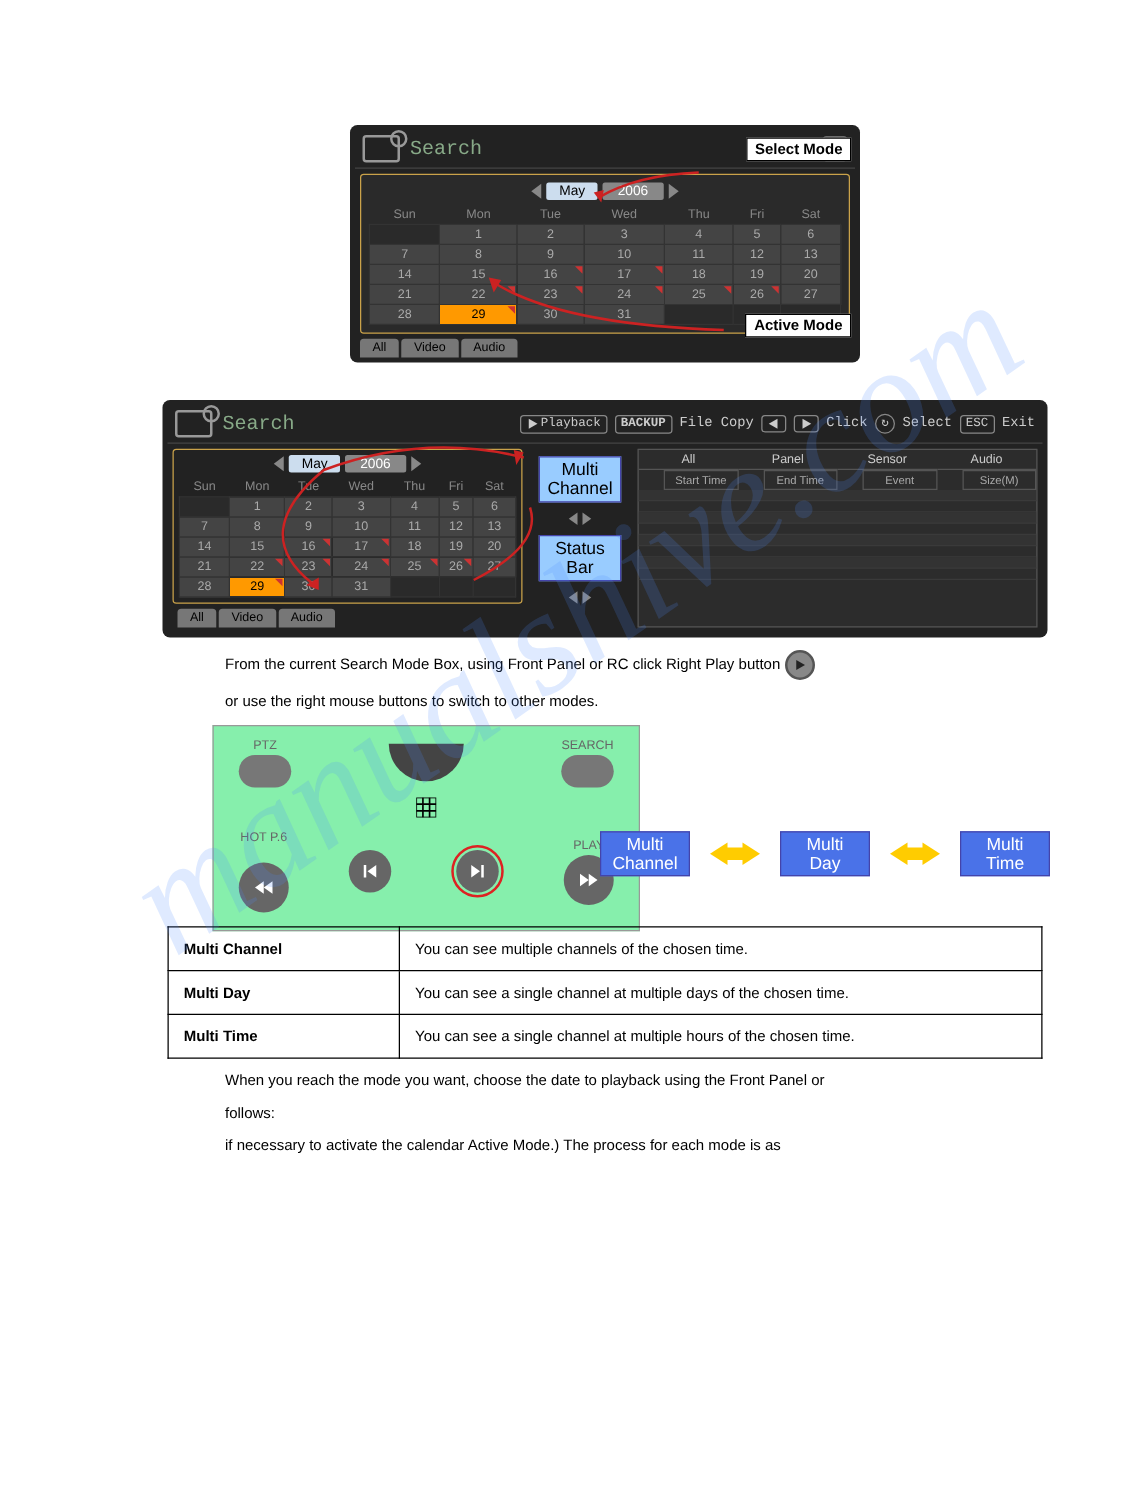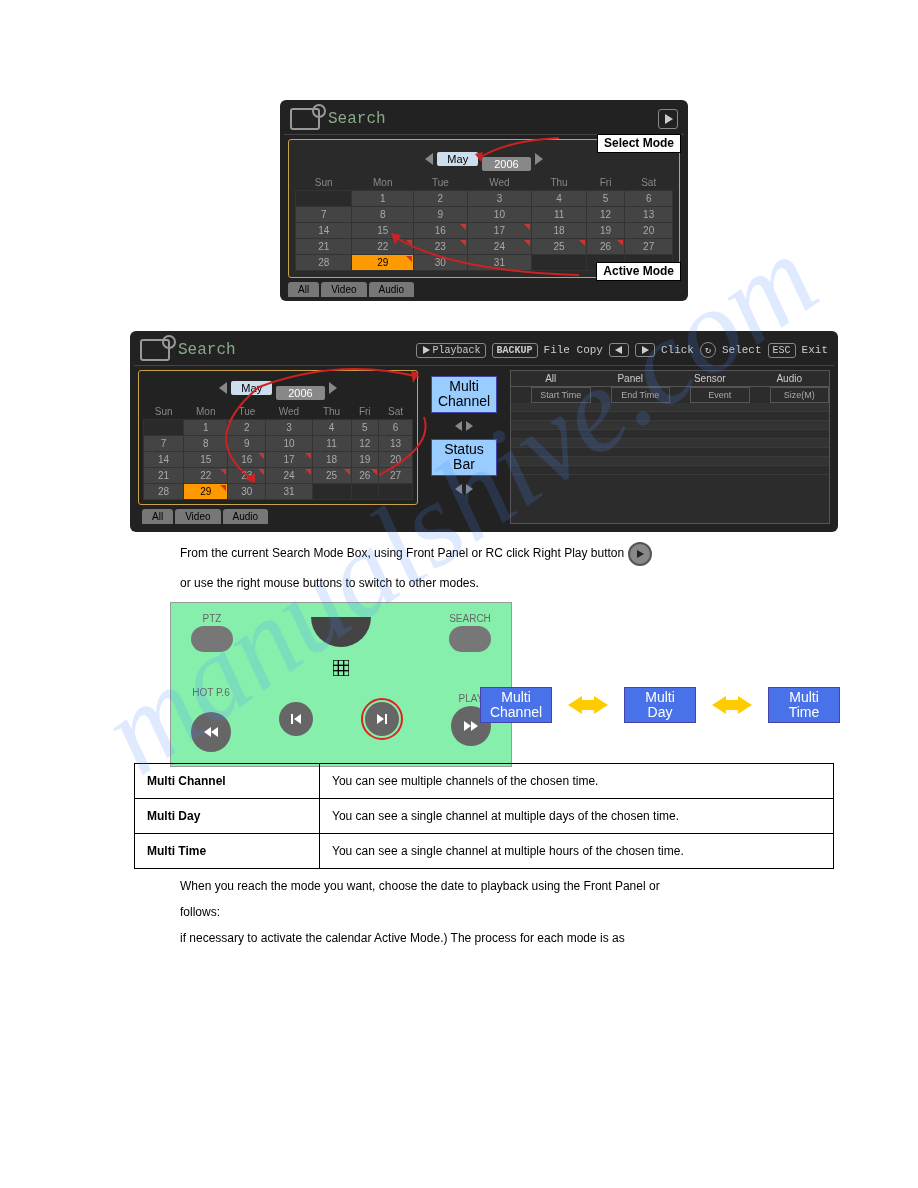--- a/index.html
+++ b/index.html
@@ -67,21 +67,20 @@
     padding: 1px 10px;
     font-size: 11px;
     border-radius: 2px;
   }
   .year-box {
     background: #888;
     color: #fff;
     padding: 1px 12px;
     font-size: 11px;
     border-radius: 2px;
-    margin-top: 11px;
   }
   table.cal {
     width: 100%;
     border-collapse: collapse;
     color: #aaa;
     font-size: 10px;
   }
   table.cal th { font-weight: normal; padding: 2px 0; color: #888; }
   table.cal td {
     text-align: center;
@@ -209,21 +208,21 @@
       </span>
       <span style="font-family:'Courier New',monospace;color:#8a8;">Search</span>
       <span style="flex:1;"></span>
       <span class="tb-btn" style="padding:2px;">
           <svg width="14" height="14">
             <polygon points="4,2 12,7 4,12" fill="#ccc"></polygon>
           </svg>
         </span>
     </div>
     <div class="panel-body">
-      <div class="callout" style="right:-2px;top:-30px;margin-top:24px;">Select
+      <div class="callout" style="right:-2px;top:-30px;">Select
 Mode</div>
       <svg class="red-arrow" style="left:180px;top:-10px;width:100px;height:40px;">
           <path d="M90 8 Q40 10 10 28" stroke="#c22" stroke-width="2" fill="none"></path>
           <polygon points="6,24 14,22 12,32" fill="#c22"></polygon>
         </svg>
       <div class="month-bar">
         <div class="arrow"></div>
         <div class="month-box">May</div>
         <div class="year-box">2006</div>
         <div class="arrow right"></div>

